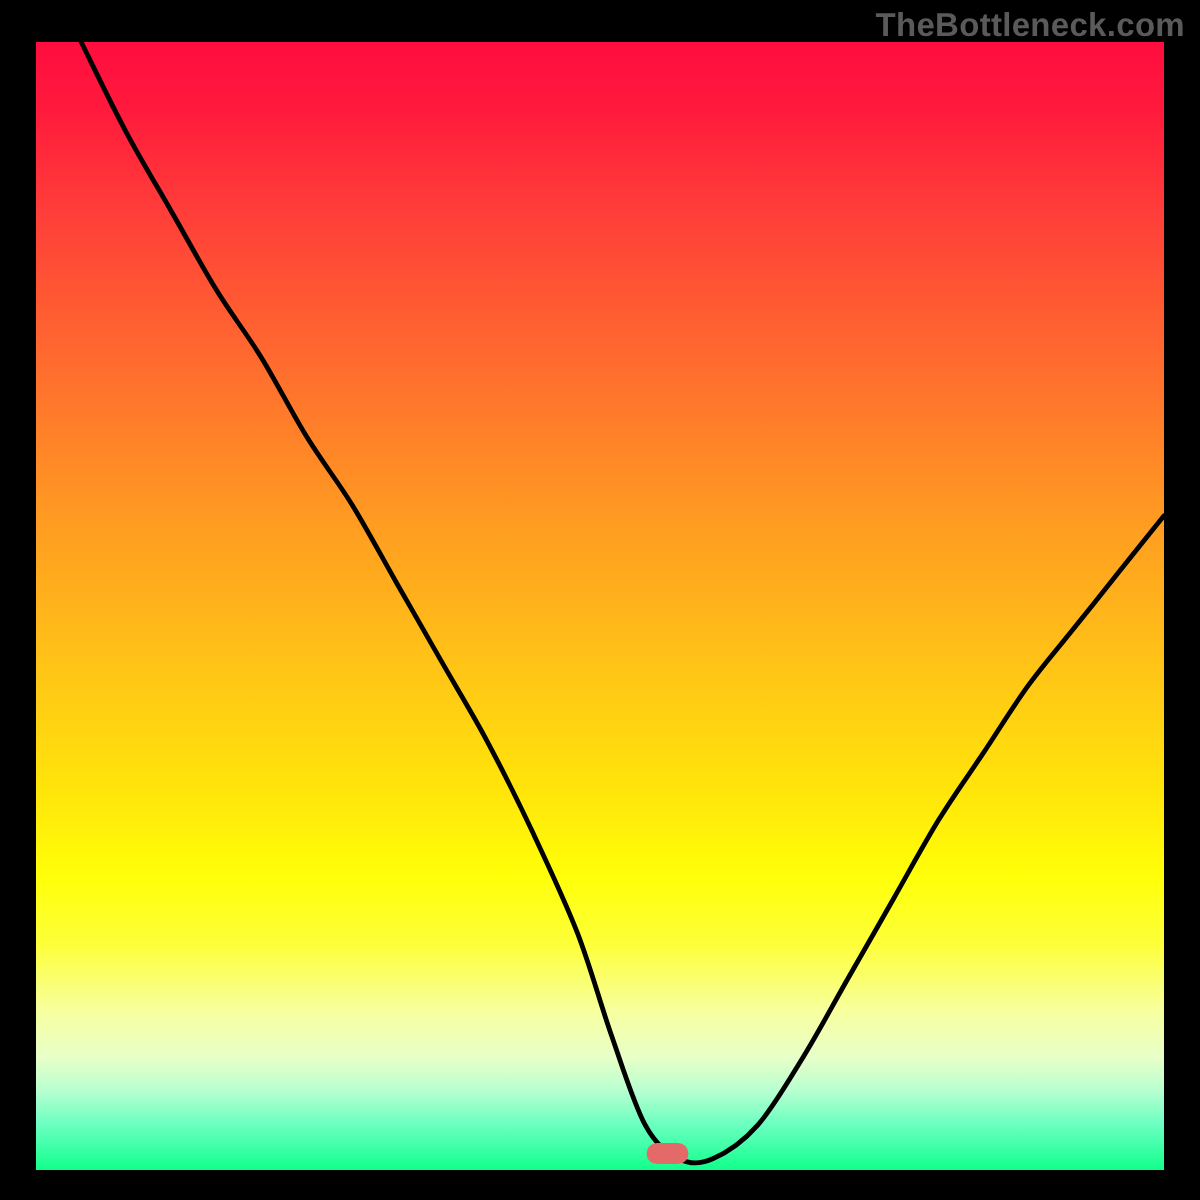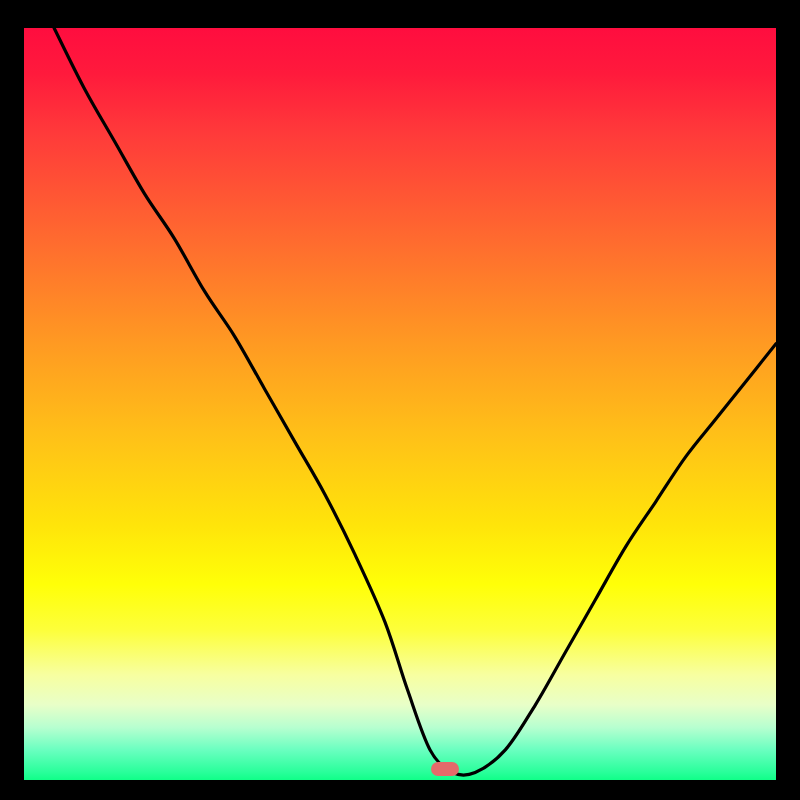--- a/index.html
+++ b/index.html
@@ -70,20 +70,21 @@
     border-radius: 7px;
     transform: translate(-50%, -50%);
     z-index: 6;
   }
 </style>
 </head>
 <body>
 
 <div class="frame">
 
+  <div class="watermark">TheBottleneck.com</div>
 
   <div class="plot-area">
     <div class="gradient-bg"></div>
 
     <svg class="curve-layer" viewBox="0 0 752 752" preserveAspectRatio="none">
       <path fill="none" stroke="#000000" stroke-width="3.2" stroke-linecap="round" d="M 30.1 0.0 C 35.1 10.0, 50.1 41.4, 60.2 60.2 C 70.2 79.0, 80.2 95.3, 90.2 112.8 C 100.3 130.3, 110.3 149.1, 120.3 165.4 C 130.3 181.7, 140.4 194.3, 150.4 210.6 C 160.4 226.9, 170.5 246.9, 180.5 263.2 C 190.5 279.5, 200.5 292.0, 210.6 308.3 C 220.6 324.6, 230.6 343.4, 240.6 361.0 C 250.7 378.5, 260.7 396.1, 270.7 413.6 C 280.7 431.1, 290.8 447.4, 300.8 466.2 C 310.8 485.0, 320.9 505.1, 330.9 526.4 C 340.9 547.7, 352.2 571.5, 361.0 594.1 C 369.7 616.6, 376.0 640.5, 383.5 661.8 C 391.0 683.1, 398.6 708.1, 406.1 721.9 C 413.6 735.7, 421.1 740.7, 428.6 744.5 C 436.2 748.2, 442.4 748.2, 451.2 744.5 C 460.0 740.7, 471.3 733.2, 481.3 721.9 C 491.3 710.6, 501.3 693.1, 511.4 676.8 C 521.4 660.5, 531.4 641.7, 541.4 624.2 C 551.5 606.6, 561.5 589.1, 571.5 571.5 C 581.5 554.0, 591.6 535.2, 601.6 518.9 C 611.6 502.6, 621.7 488.8, 631.7 473.8 C 641.7 458.7, 651.7 442.4, 661.8 428.6 C 671.8 414.9, 681.8 403.6, 691.8 391.0 C 701.9 378.5, 711.9 366.0, 721.9 353.4 C 731.9 340.9, 747.0 322.1, 752.0 315.8"></path>
     </svg>
 
     <div class="marker" style="left: 421.12px; top: 740.72px; background: rgb(228, 106, 106);"></div>
   </div>

